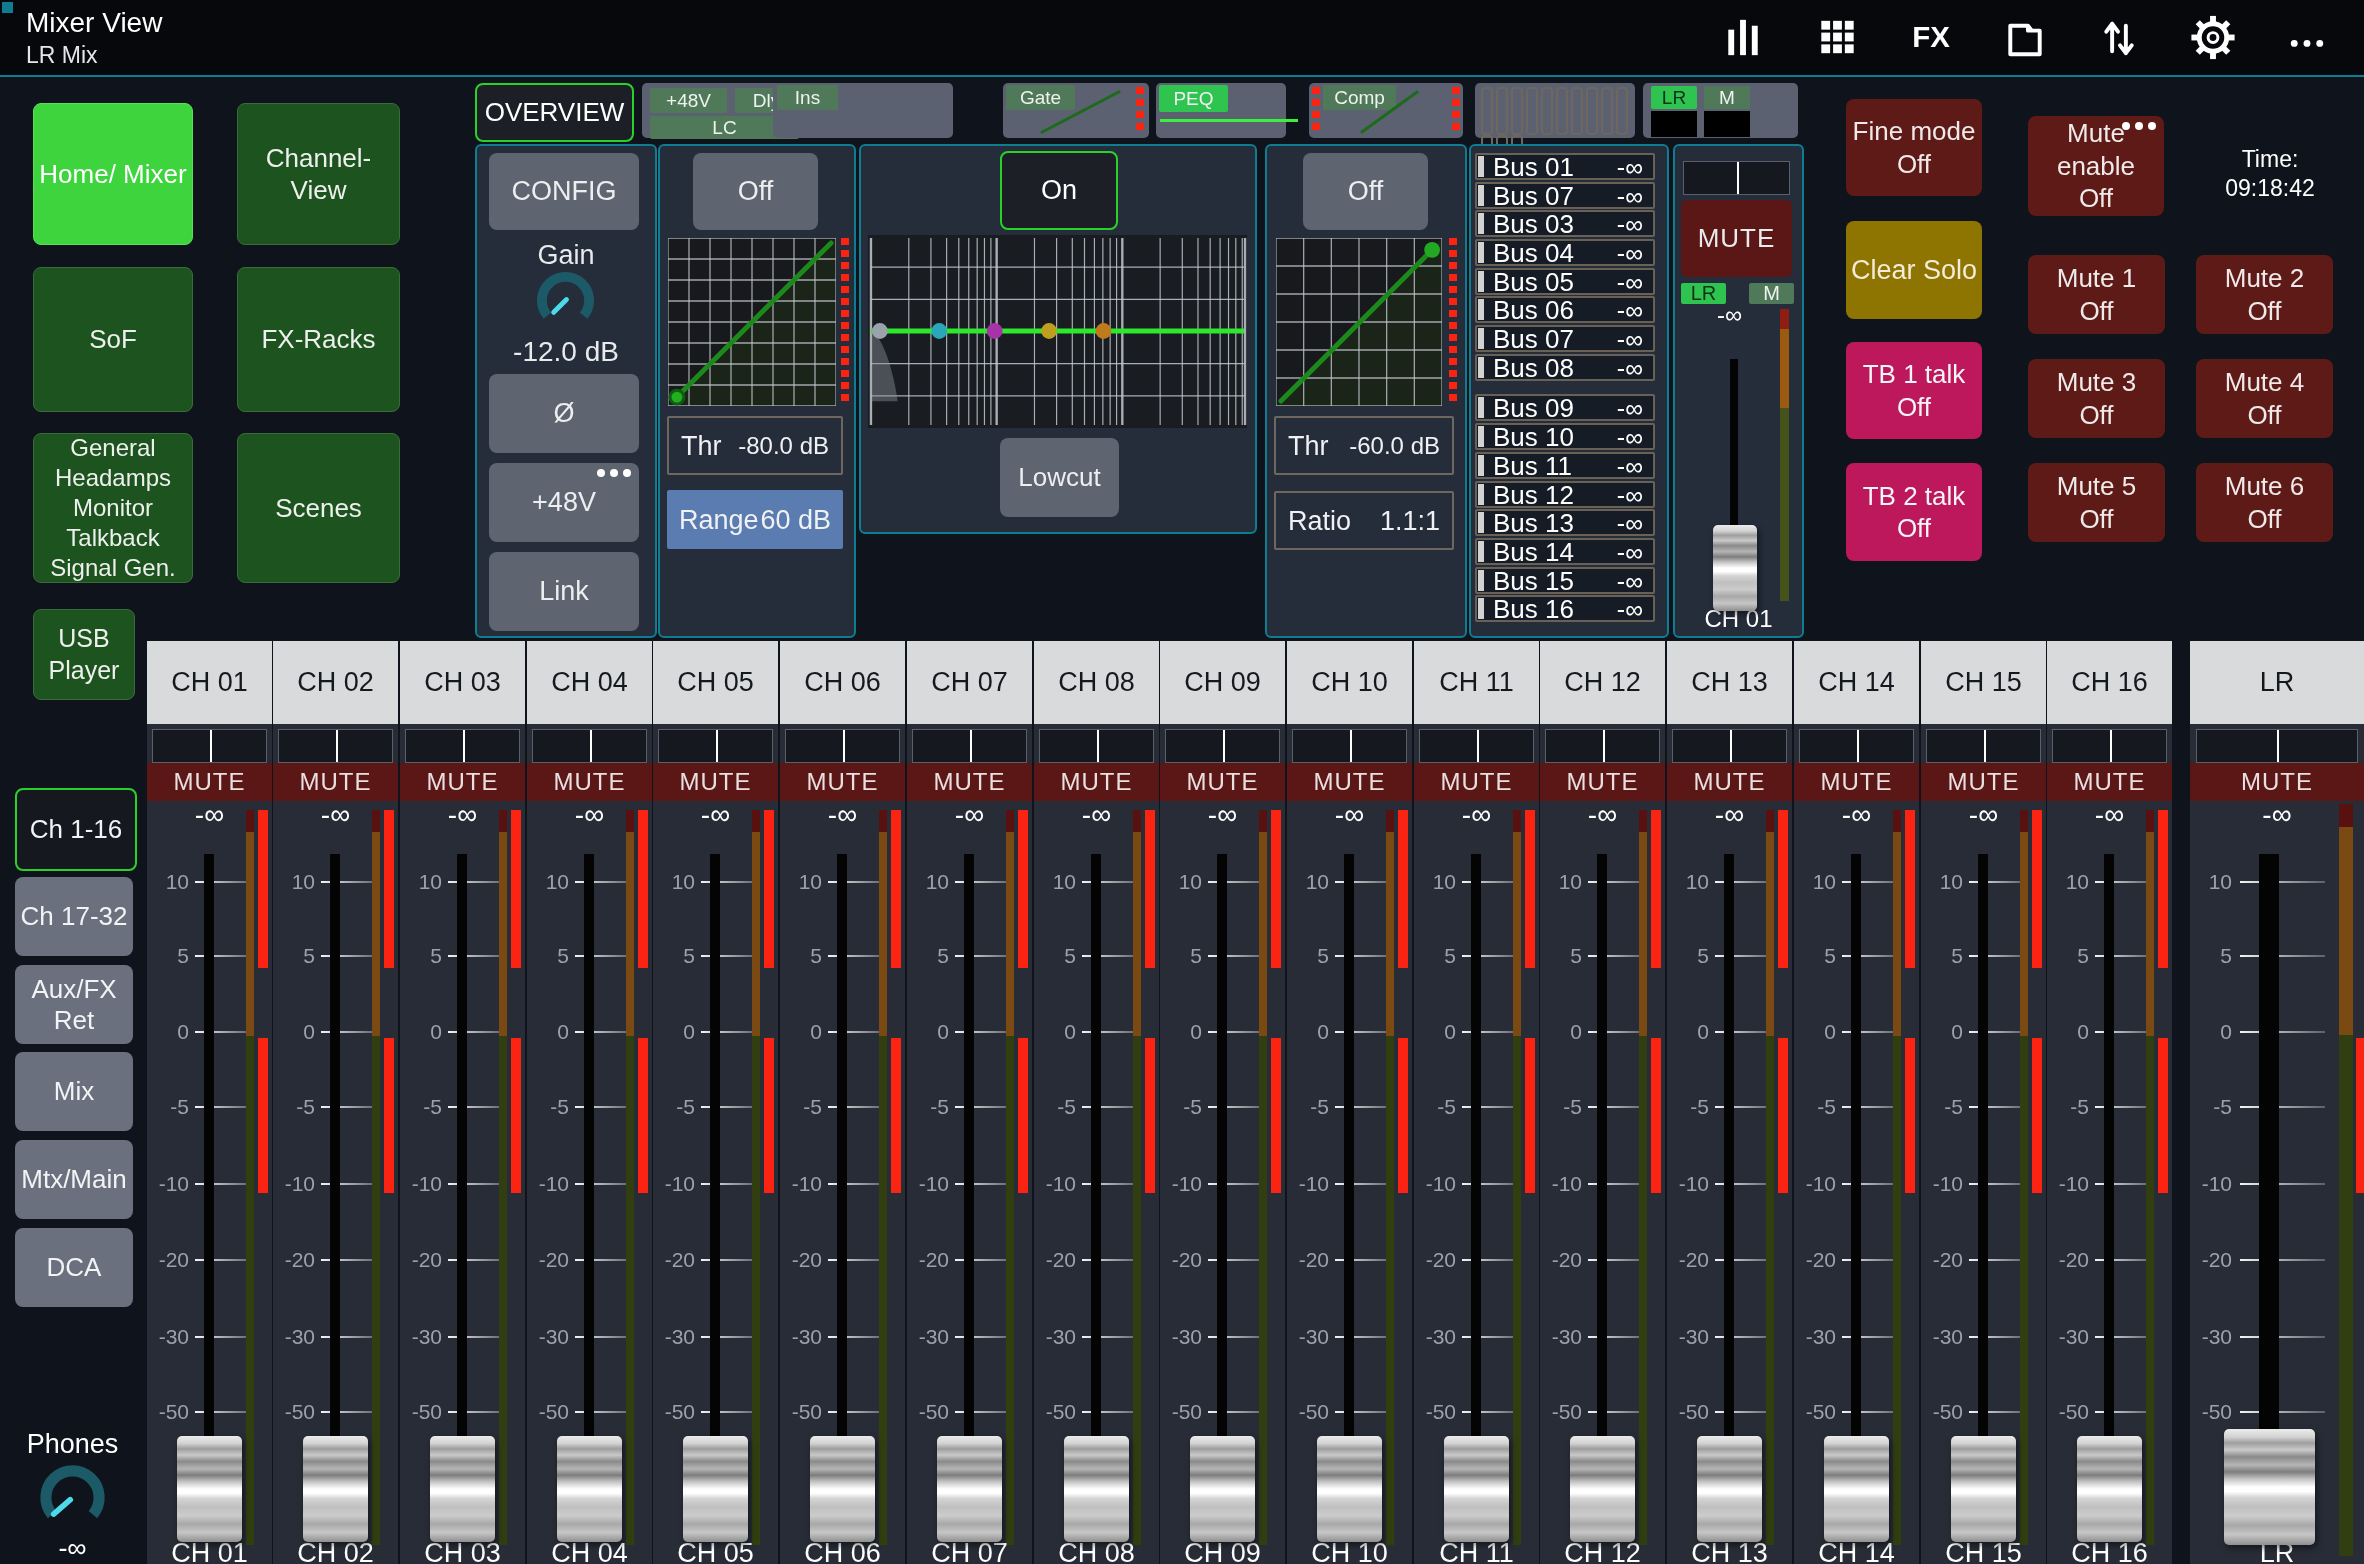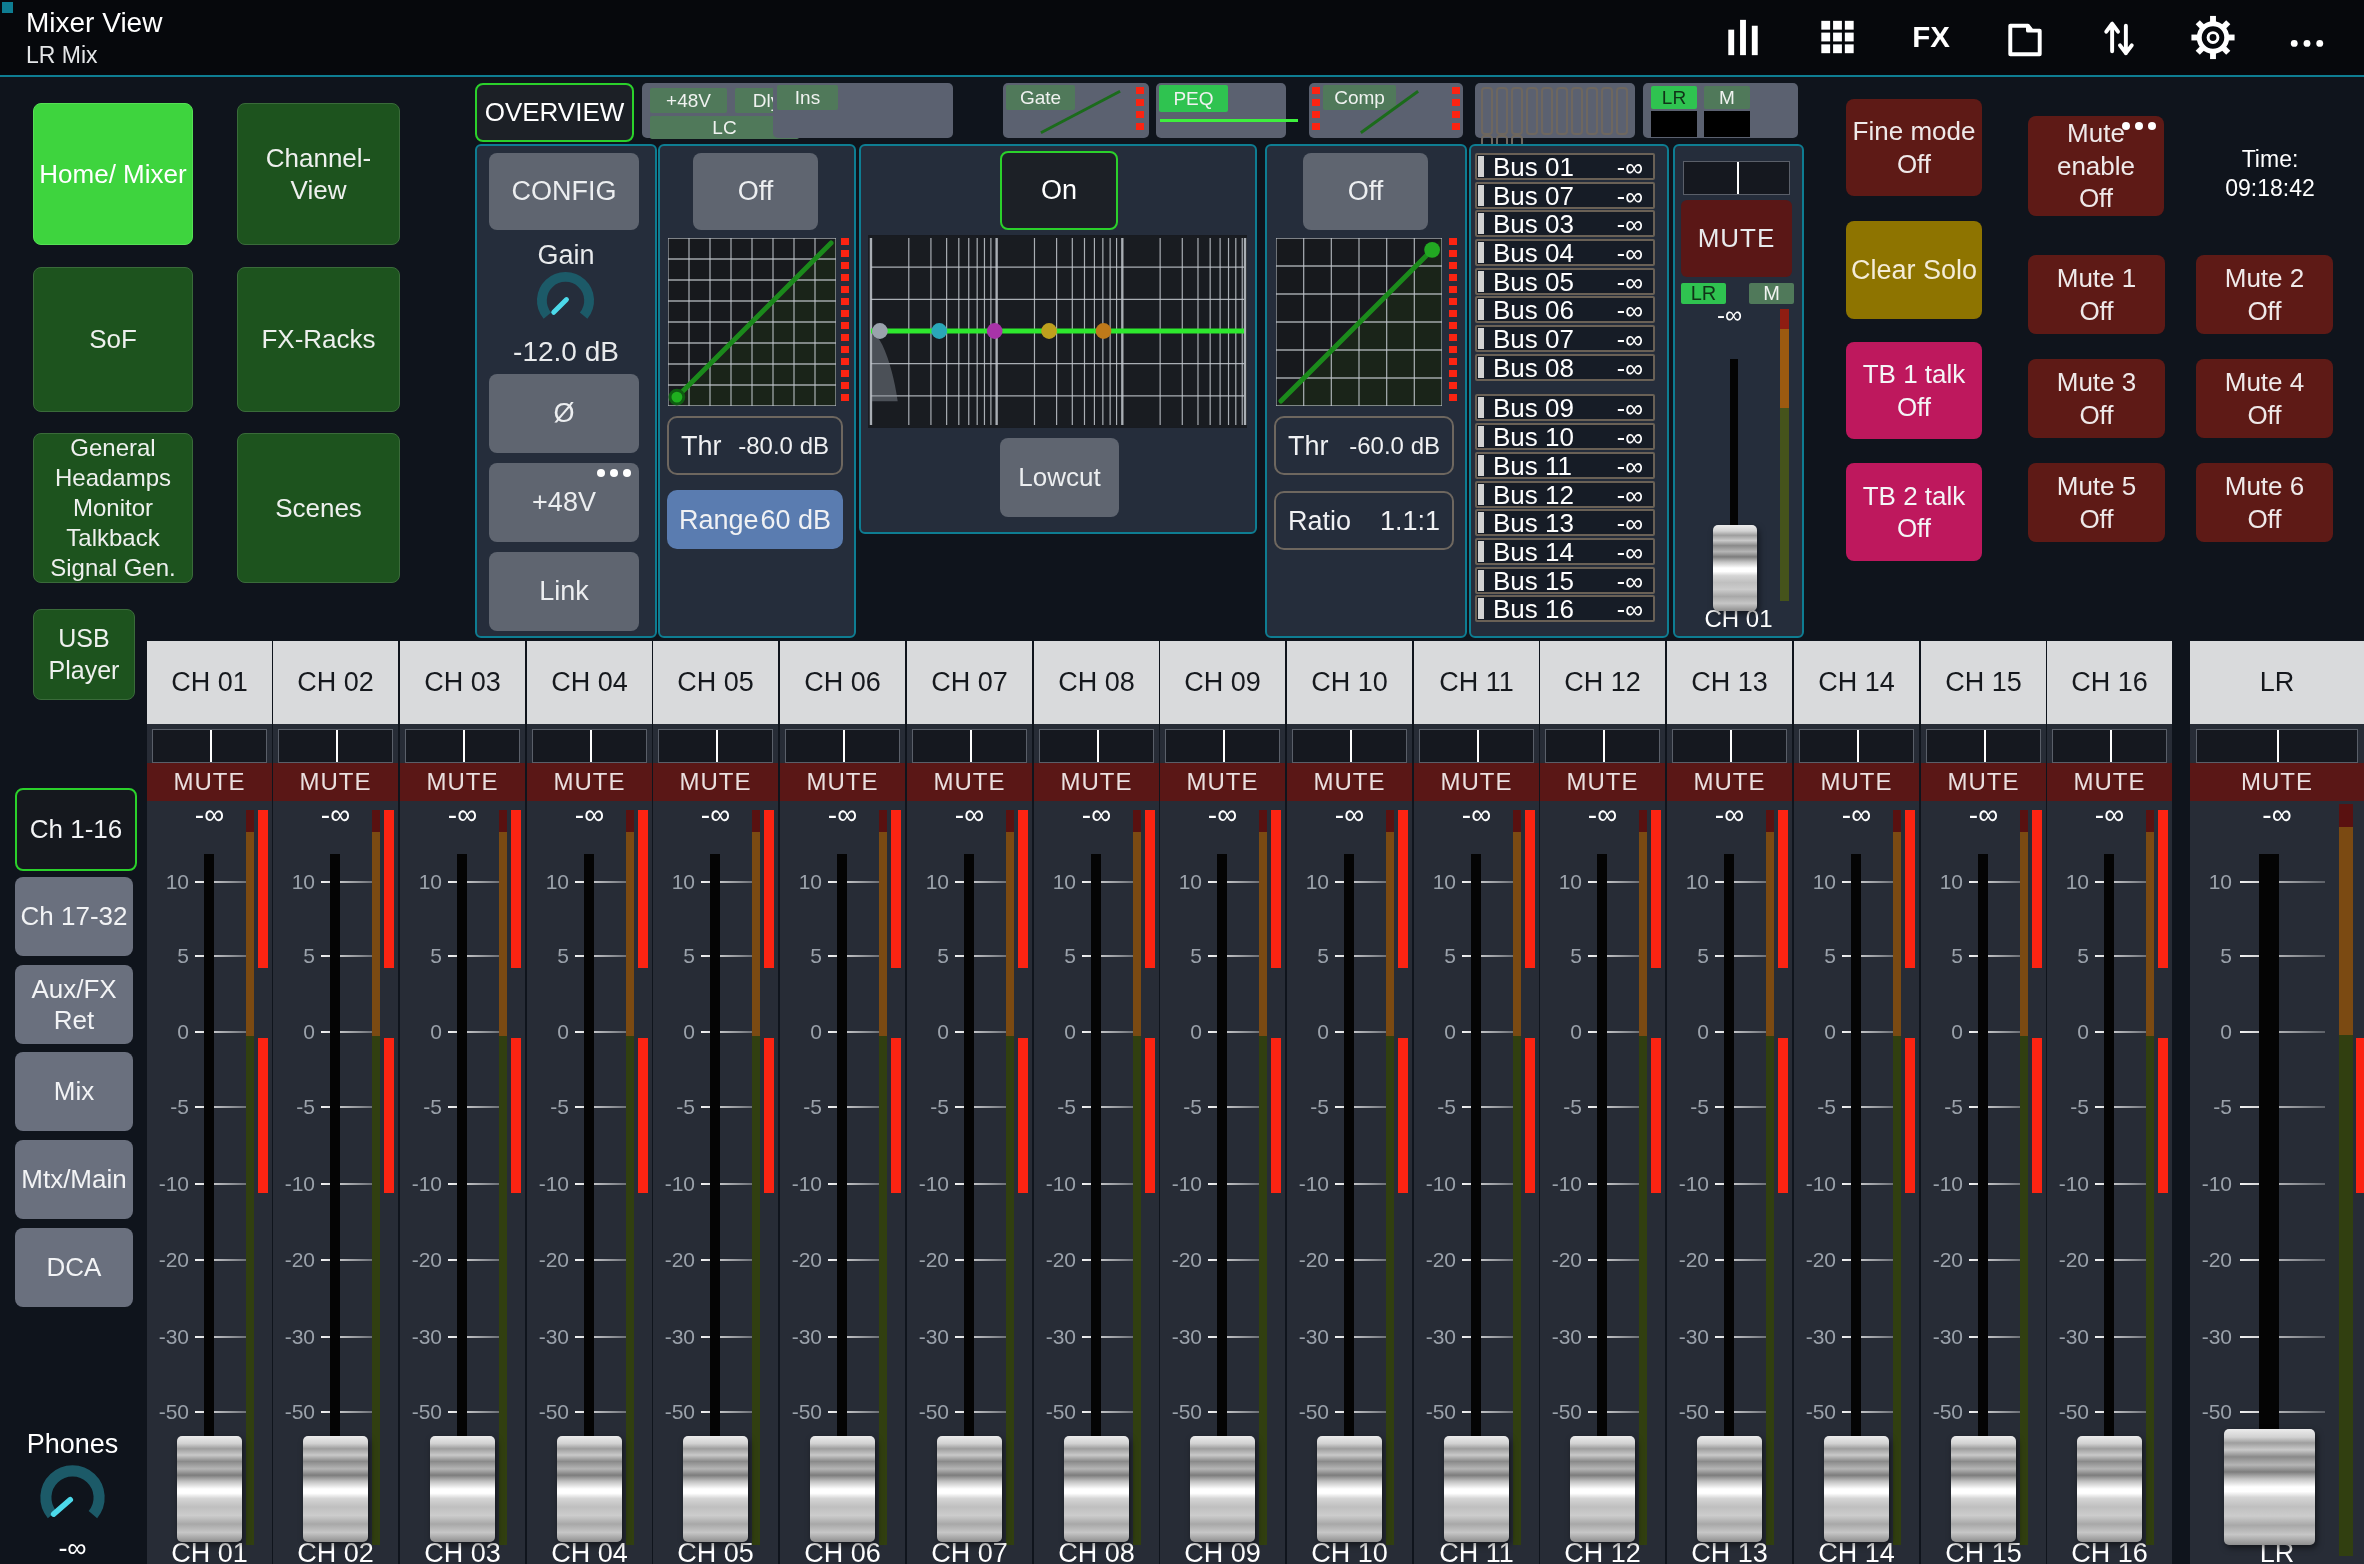--- a/index.html
+++ b/index.html
@@ -25,21 +25,21 @@
   
   .mini-box{top:83px;height:55px;background:#5b6170;border-radius:5px;}
   .chip{position:absolute;font-size:19px;color:#f0f2f0;background:#50795a;border-radius:2px;display:flex;align-items:center;justify-content:center;}
   .chip-bright{background:#2fc350;}
   .vdash{background:repeating-linear-gradient(to bottom,#fb2412 0 7px,rgba(0,0,0,0) 7px 12px);}
   .mini-bar{display:inline-block;width:8px;height:44px;border:2px solid #6e675f;border-radius:4px;margin-right:3px;vertical-align:top;}
   
   .panel{background:#252d3b;border:2px solid #0e7d92;border-radius:6px;}
   .pbtn{background:#5f6570;border-radius:8px;font-size:27px;color:#eceef0;}
   .onbtn{background:#1c2026;border:2px solid #2bd12b;border-radius:8px;font-size:27px;color:#fff;}
-  .fieldrow{border:2px solid #6e675f;border-radius:10px;font-size:26px;color:#f0f1f3;}
+  .fieldrow{border:2px solid #6e675f;border-radius:2px;font-size:26px;color:#f0f1f3;}
   .fieldrow .lab{position:absolute;left:12px;top:50%;transform:translateY(-50%);font-size:27px;}
   .fieldrow .val{position:absolute;right:12px;top:50%;transform:translateY(-50%);font-size:24px;}
   .bluerow{background:#5a7cb0;border:none;}
   
   .busrow{left:4px;width:180px;height:27px;background:#161c26;border:2px solid #6a6156;border-radius:2px;}
   .busrow:before{content:"";position:absolute;left:1px;top:1px;bottom:1px;width:6px;background:#d2d2d2;}
   .busrow .lab{position:absolute;left:16px;top:50%;transform:translateY(-50%);font-size:26px;color:#fff;}
   .busrow .val{position:absolute;right:10px;top:50%;transform:translateY(-50%);font-size:25px;color:#fff;}
   
   .strip{top:641px;height:924px;background:#272c36;}

